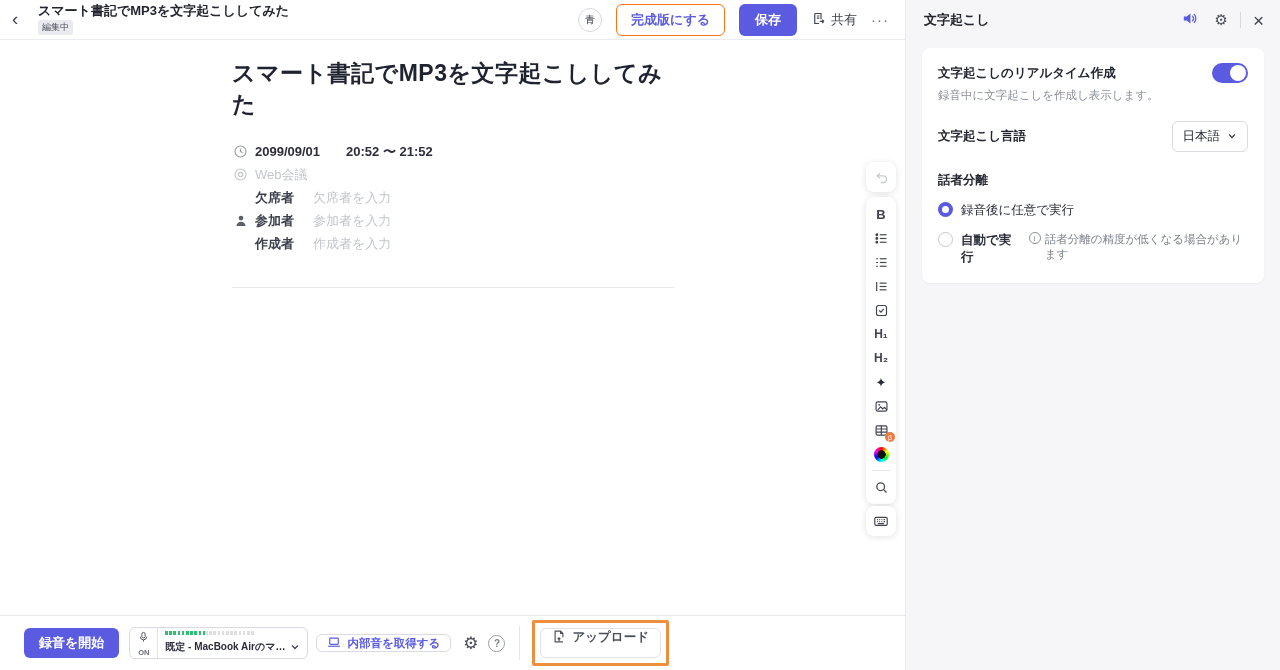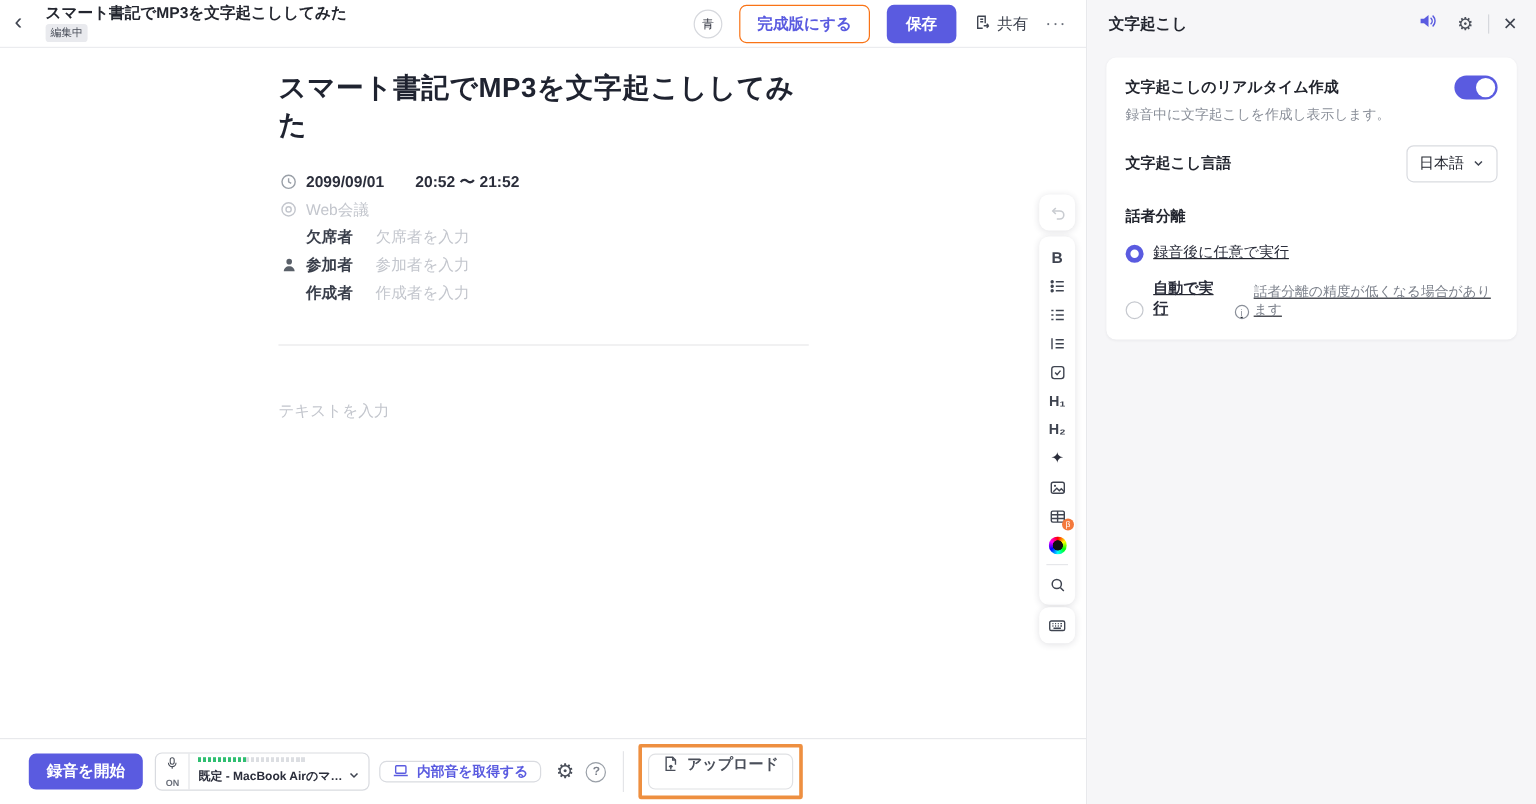--- a/index.html
+++ b/index.html
@@ -107,21 +107,21 @@
   .clabel { font-size:12.5px; font-weight:bold; color:#23262f; }
   .cdesc { font-size:11.5px; color:#8a8f99; margin-top:5px; }
   .toggle { margin-left:auto; width:36px; height:20px; border-radius:10px; background:#5a5be0;
             position:relative; cursor:pointer; flex:0 0 36px; }
   .toggle .knob { position:absolute; right:2px; top:2px; width:16px; height:16px; border-radius:50%; background:#fff; }
   .lang-row { margin-top:18px; }
   .select { margin-left:auto; border:1px solid #d9dbe0; border-radius:6px; background:#fff;
             display:flex; align-items:center; gap:7px; padding:6px 10px; font-size:12.5px;
             color:#23262f; cursor:pointer; }
   .sep-label { margin-top:20px; }
-  .opt-row { display:flex; align-items:flex-end; margin-top:13px;text-decoration:underline; }
+  .opt-row { display:flex; align-items:flex-start; margin-top:13px; }
   .radio-on { width:15px; height:15px; border-radius:50%; border:4.5px solid #5a5be0; background:#fff; flex:0 0 15px; cursor:pointer; }
   .radio-off { width:15px; height:15px; border-radius:50%; border:1.5px solid #c6c9cf; background:#fff; flex:0 0 15px; cursor:pointer; }
   .opt-label { font-size:12.5px; color:#2b2e3b; margin-left:8px; font-weight:bold; }
   .opt-label-n { font-size:12.5px; color:#2b2e3b; margin-left:8px; }
   .info-i { width:12px; height:12px; border-radius:50%; border:1px solid #8a8f99; color:#8a8f99;
             font-size:8px; display:flex; align-items:center; justify-content:center; margin-left:10px; flex:0 0 12px; }
   .opt-note { font-size:11.5px; color:#7d828c; margin-left:4px; }
 </style>
 </head>
 <body>
@@ -197,21 +197,20 @@
             <span class="fph">参加者を入力</span>
           </div>
           <div class="frow">
             <span class="micon"></span>
             <span class="flabel">作成者</span>
             <span class="fph">作成者を入力</span>
           </div>
         </div>
 
         <div class="divider"></div>
-        <div class="body-ph">テキストを入力</div>
       </div>
 
       <div class="tb-box tb-undo">
         <span class="tbi">
           <svg width="15" height="15" viewBox="0 0 18 18" fill="none" stroke="#c9ccd1" stroke-width="1.6">
             <path d="M7 4 4 7l3 3"></path>
               <path d="M4 7h7a4 4 0 0 1 0 8H8"></path>
           </svg>
         </span>
       </div>

